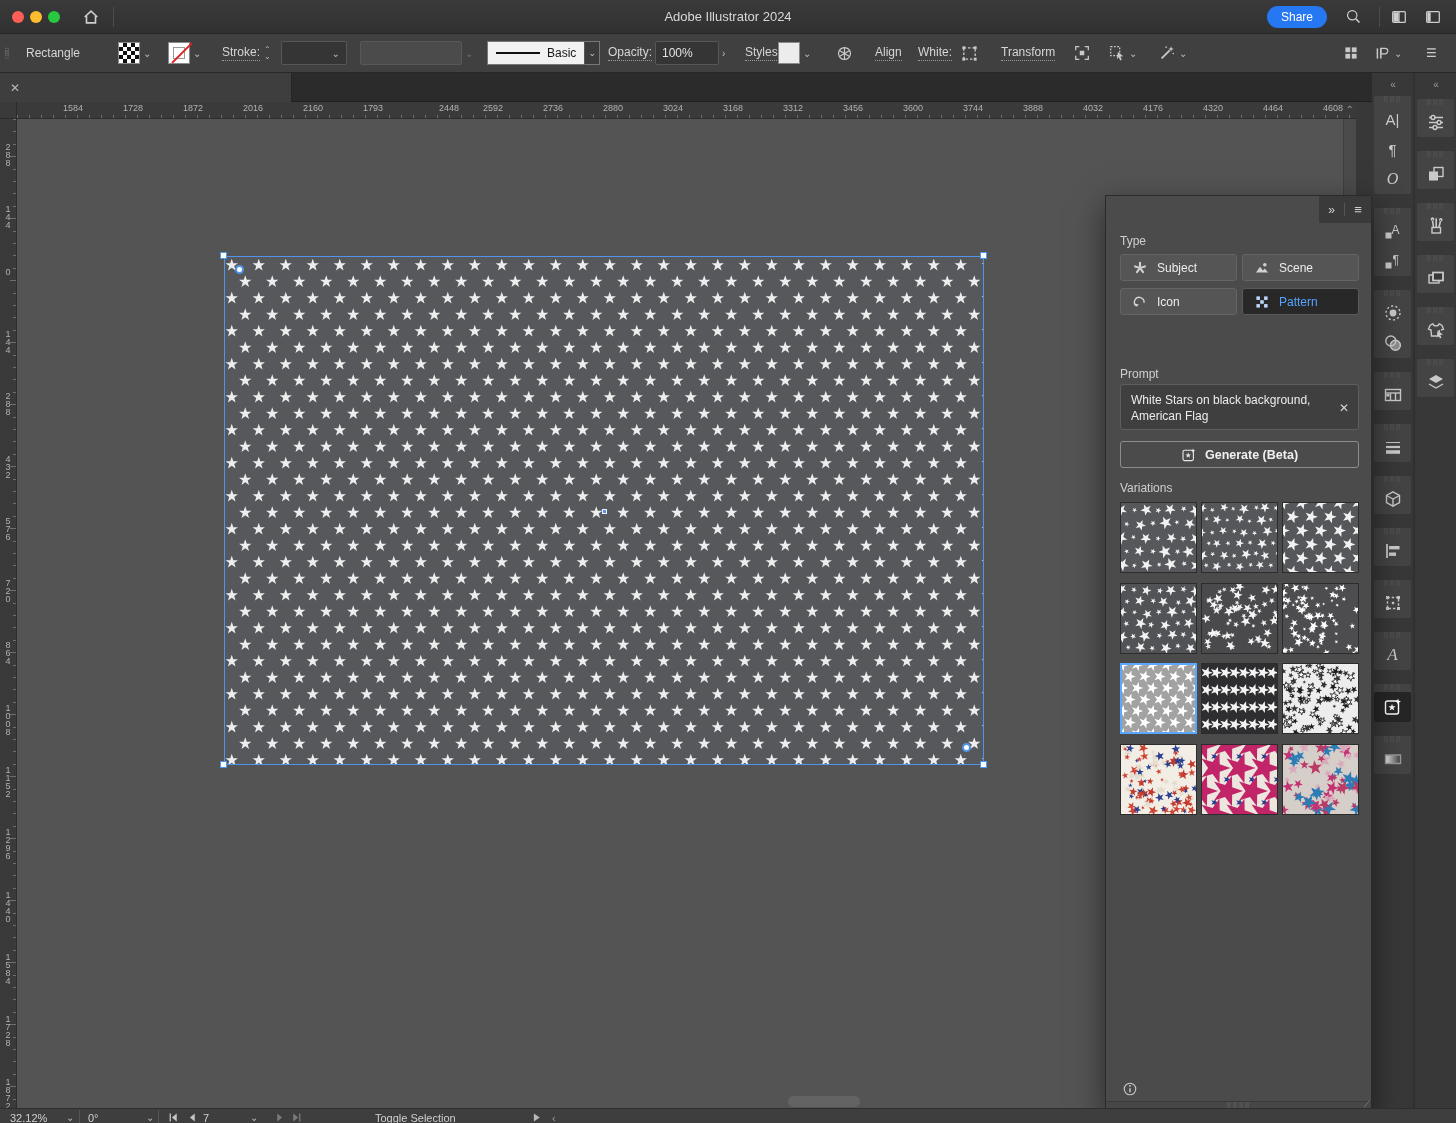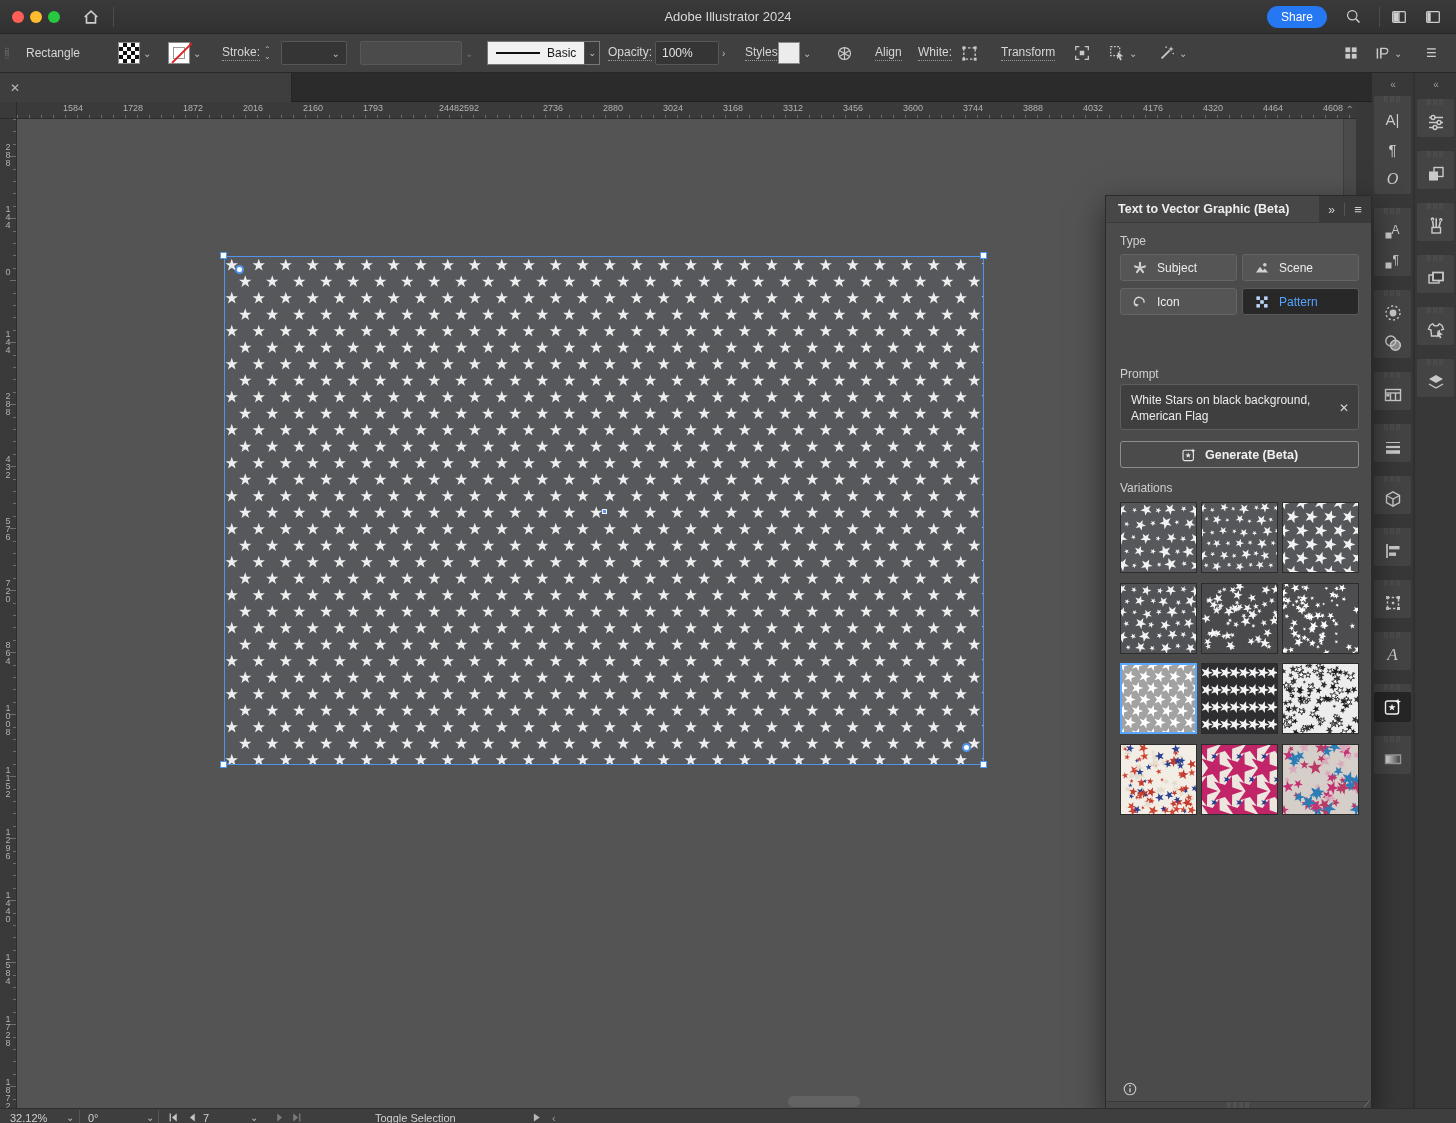--- a/index.html
+++ b/index.html
@@ -412,21 +412,21 @@
       <div class="htick" style="left: 1308px; height: 3px;"></div>
       <div class="htick" style="left: 1320px; height: 3px;"></div>
       <div class="htick" style="left: 1332px; height: 3px;"></div>
       <span class="hlabel" style="left: 46px;">1584</span>
       <span class="hlabel" style="left: 106px;">1728</span>
       <span class="hlabel" style="left: 166px;">1872</span>
       <span class="hlabel" style="left: 226px;">2016</span>
       <span class="hlabel" style="left: 286px;">2160</span>
       <span class="hlabel" style="left: 346px;">1793</span>
       <span class="hlabel" style="left: 422px;">2448</span>
-      <span class="hlabel" style="left: 442px;">2592</span>
+      <span class="hlabel" style="left: 466px;">2592</span>
       <span class="hlabel" style="left: 526px;">2736</span>
       <span class="hlabel" style="left: 586px;">2880</span>
       <span class="hlabel" style="left: 646px;">3024</span>
       <span class="hlabel" style="left: 706px;">3168</span>
       <span class="hlabel" style="left: 766px;">3312</span>
       <span class="hlabel" style="left: 826px;">3456</span>
       <span class="hlabel" style="left: 886px;">3600</span>
       <span class="hlabel" style="left: 946px;">3744</span>
       <span class="hlabel" style="left: 1006px;">3888</span>
       <span class="hlabel" style="left: 1066px;">4032</span>
@@ -750,23 +750,20 @@
             <svg width="20" height="20" viewBox="0 0 20 20" fill="none" stroke="#c9c9c9" stroke-width="1.4">
               <path d="M10,3 L17,7 L10,11 L3,7 Z" fill="#c9c9c9" stroke="none"></path>
               <path d="M3,12 L10,16 L17,12"></path>
             </svg>
           </div>
         </div>
       </div>
   </div>
 
   <div class="panel">
-    <div class="panel-header">
-      <span class="panel-title">Text to Vector Graphic (Beta)</span>
-    </div>
     <div class="panel-hdr-right">
       <span style="font-size:12px">»</span>
       <span style="width:1px;height:13px;background:#565656"></span>
       <span style="font-size:13px">≡</span>
     </div>
 
     <span class="p-label" style="left:14px;top:38px">Type</span>
     <div id="type-buttons">
         <div class="type-btn" style="left: 14px; top: 58px;">
           <span class="icon">

